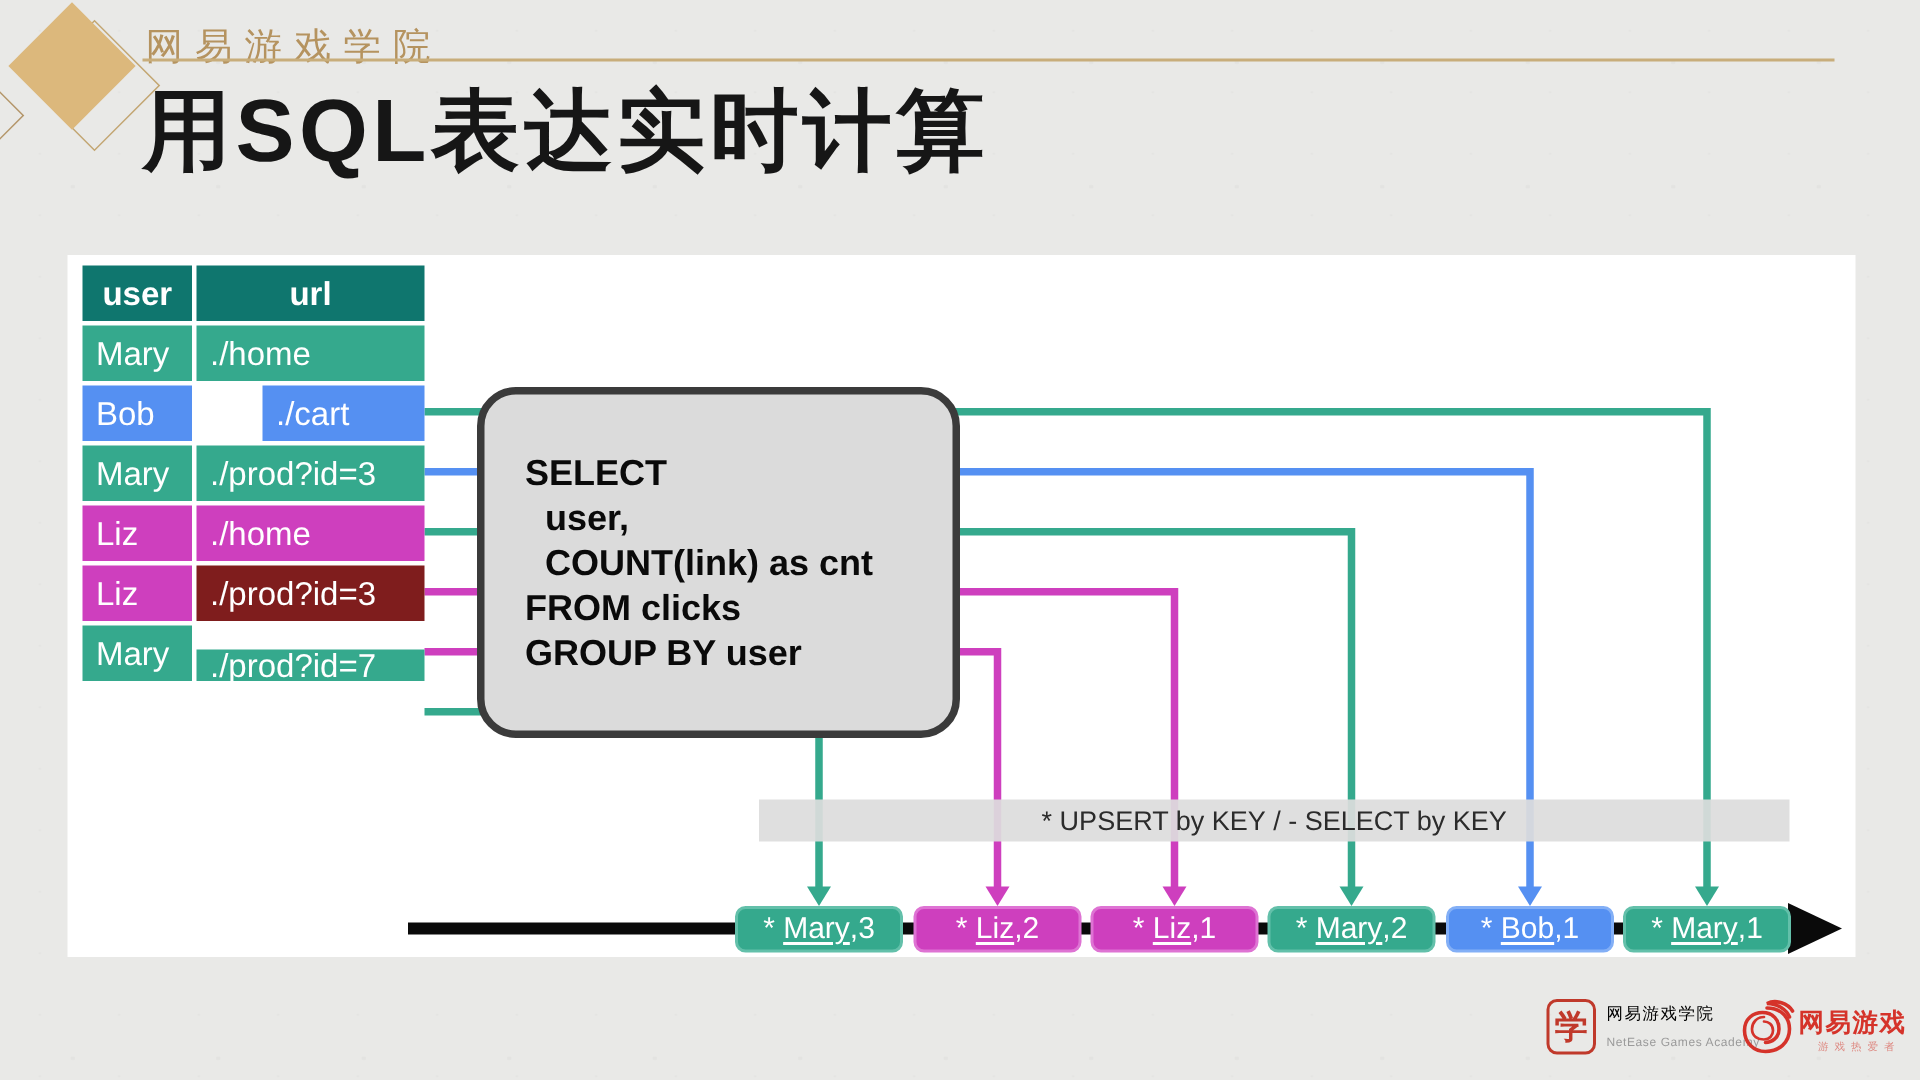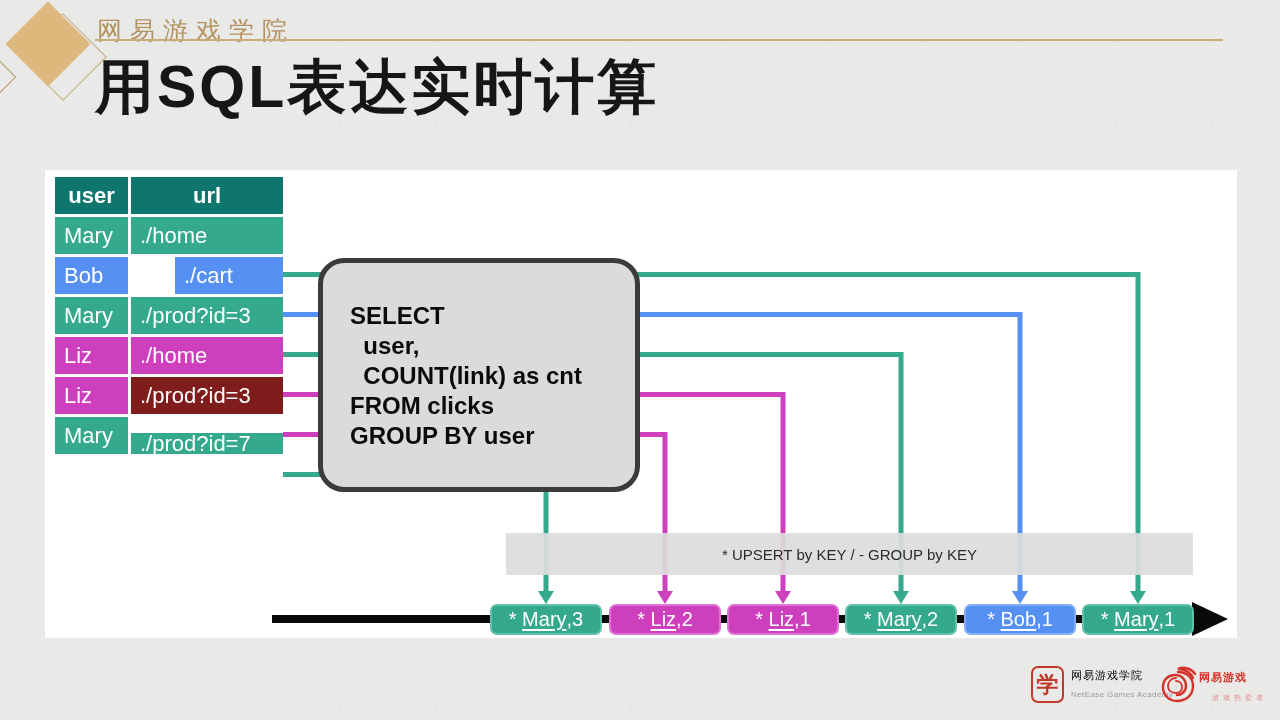--- a/index.html
+++ b/index.html
@@ -44,42 +44,42 @@
   .cell.url  { flex:1; padding-left:9px; }
   .th { background:#0f766e; font-weight:bold; justify-content:center; padding-left:0 !important; }
 
   
   .sql-box { left:318px; top:258px; width:322px; height:234px; background:#DBDBDB;
     border:5px solid #3B3B3B; border-radius:26px; z-index:4; }
   .sql-box pre { font-family:Liberation Sans, sans-serif; font-weight:bold;
     font-size:24px; line-height:30px; color:#0A0A0A; padding:38px 0 0 27px; }
 
   
-  .anno-bar { left:506px; top:533px; width:687px; height:42px;
+  .anno-bar { left:506px; top:533px; width:687px; height:28px;
     background:rgba(221,221,221,0.93); z-index:5;
     display:flex; align-items:center; justify-content:center;
-    font-size:15px; color:#2B2B2B; white-space:pre; }
+    font-size:18px; color:#2B2B2B; white-space:pre; }
   .anno-bar .ukey { text-underline-offset:3px; }
 
   
   .badge { top:604px; width:112px; height:31px; border-radius:7px; z-index:6;
     display:flex; align-items:center; justify-content:center;
     color:#fff; font-size:20px; white-space:pre; }
   .badge u { text-underline-offset:3px; }
 
   
   .footer { z-index:3; }
   .seal-icon { left:1031px; top:666px; width:33px; height:37px;
     border:2px solid #C0392B; border-radius:7px;
     display:flex; align-items:center; justify-content:center;
     color:#C0392B; font-size:22px; font-weight:bold; }
   .academy-name { left:1071px; top:668px; font-size:11px; color:#000000; letter-spacing:1px; }
   .academy-sub { left:1071px; top:690px; font-size:8px; color:#9A9A9A; letter-spacing:0.4px; }
   .swirl-icon { left:1156px; top:665px; width:42px; height:40px; }
-  .games-name { left:1199px; top:670px; font-size:11px; color:#D5332A; font-weight:bold; letter-spacing:1px; }
+  .games-name { left:1199px; top:670px; font-size:17px; color:#D5332A; font-weight:bold; letter-spacing:1px; }
   .games-sub { left:1212px; top:693px; font-size:7px; color:#DE8B84; letter-spacing:4px; }
 </style>
 </head>
 <body>
 
 <div class="abs diamond-outline-small"></div>
 <div class="abs diamond-outline"></div>
 <div class="abs diamond-fill"></div>
 <div class="abs eyebrow">网易游戏学院</div>
 <div class="abs gold-rule"></div>
@@ -138,21 +138,21 @@
 </div>
 
 <div class="abs sql-box">
   <pre>SELECT
   user,
   COUNT(link) as cnt
 FROM clicks
 GROUP BY user</pre>
 </div>
 
-<div class="abs anno-bar"><span>* UPSERT by </span><span class="ukey">KEY</span><span> / - GROUP by </span><span class="ukey">KEY</span></div>
+<div class="abs anno-bar"><span>* UPSERT by </span><span class="ukey">KEY</span><span> / - SELECT by </span><span class="ukey">KEY</span></div>
 
 <div>
     <div class="abs badge" style="left: 490px; background: rgb(53, 169, 141); border: 2px solid rgb(99, 192, 170);"><span>* </span><u>Mary</u><span>,3</span></div>
     <div class="abs badge" style="left: 609px; background: rgb(206, 63, 190); border: 2px solid rgb(222, 115, 211);"><span>* </span><u>Liz</u><span>,2</span></div>
     <div class="abs badge" style="left: 727px; background: rgb(206, 63, 190); border: 2px solid rgb(222, 115, 211);"><span>* </span><u>Liz</u><span>,1</span></div>
     <div class="abs badge" style="left: 845px; background: rgb(53, 169, 141); border: 2px solid rgb(99, 192, 170);"><span>* </span><u>Mary</u><span>,2</span></div>
     <div class="abs badge" style="left: 964px; background: rgb(85, 144, 242); border: 2px solid rgb(131, 175, 246);"><span>* </span><u>Bob</u><span>,1</span></div>
     <div class="abs badge" style="left: 1082px; background: rgb(53, 169, 141); border: 2px solid rgb(99, 192, 170);"><span>* </span><u>Mary</u><span>,1</span></div>
   </div>
 

